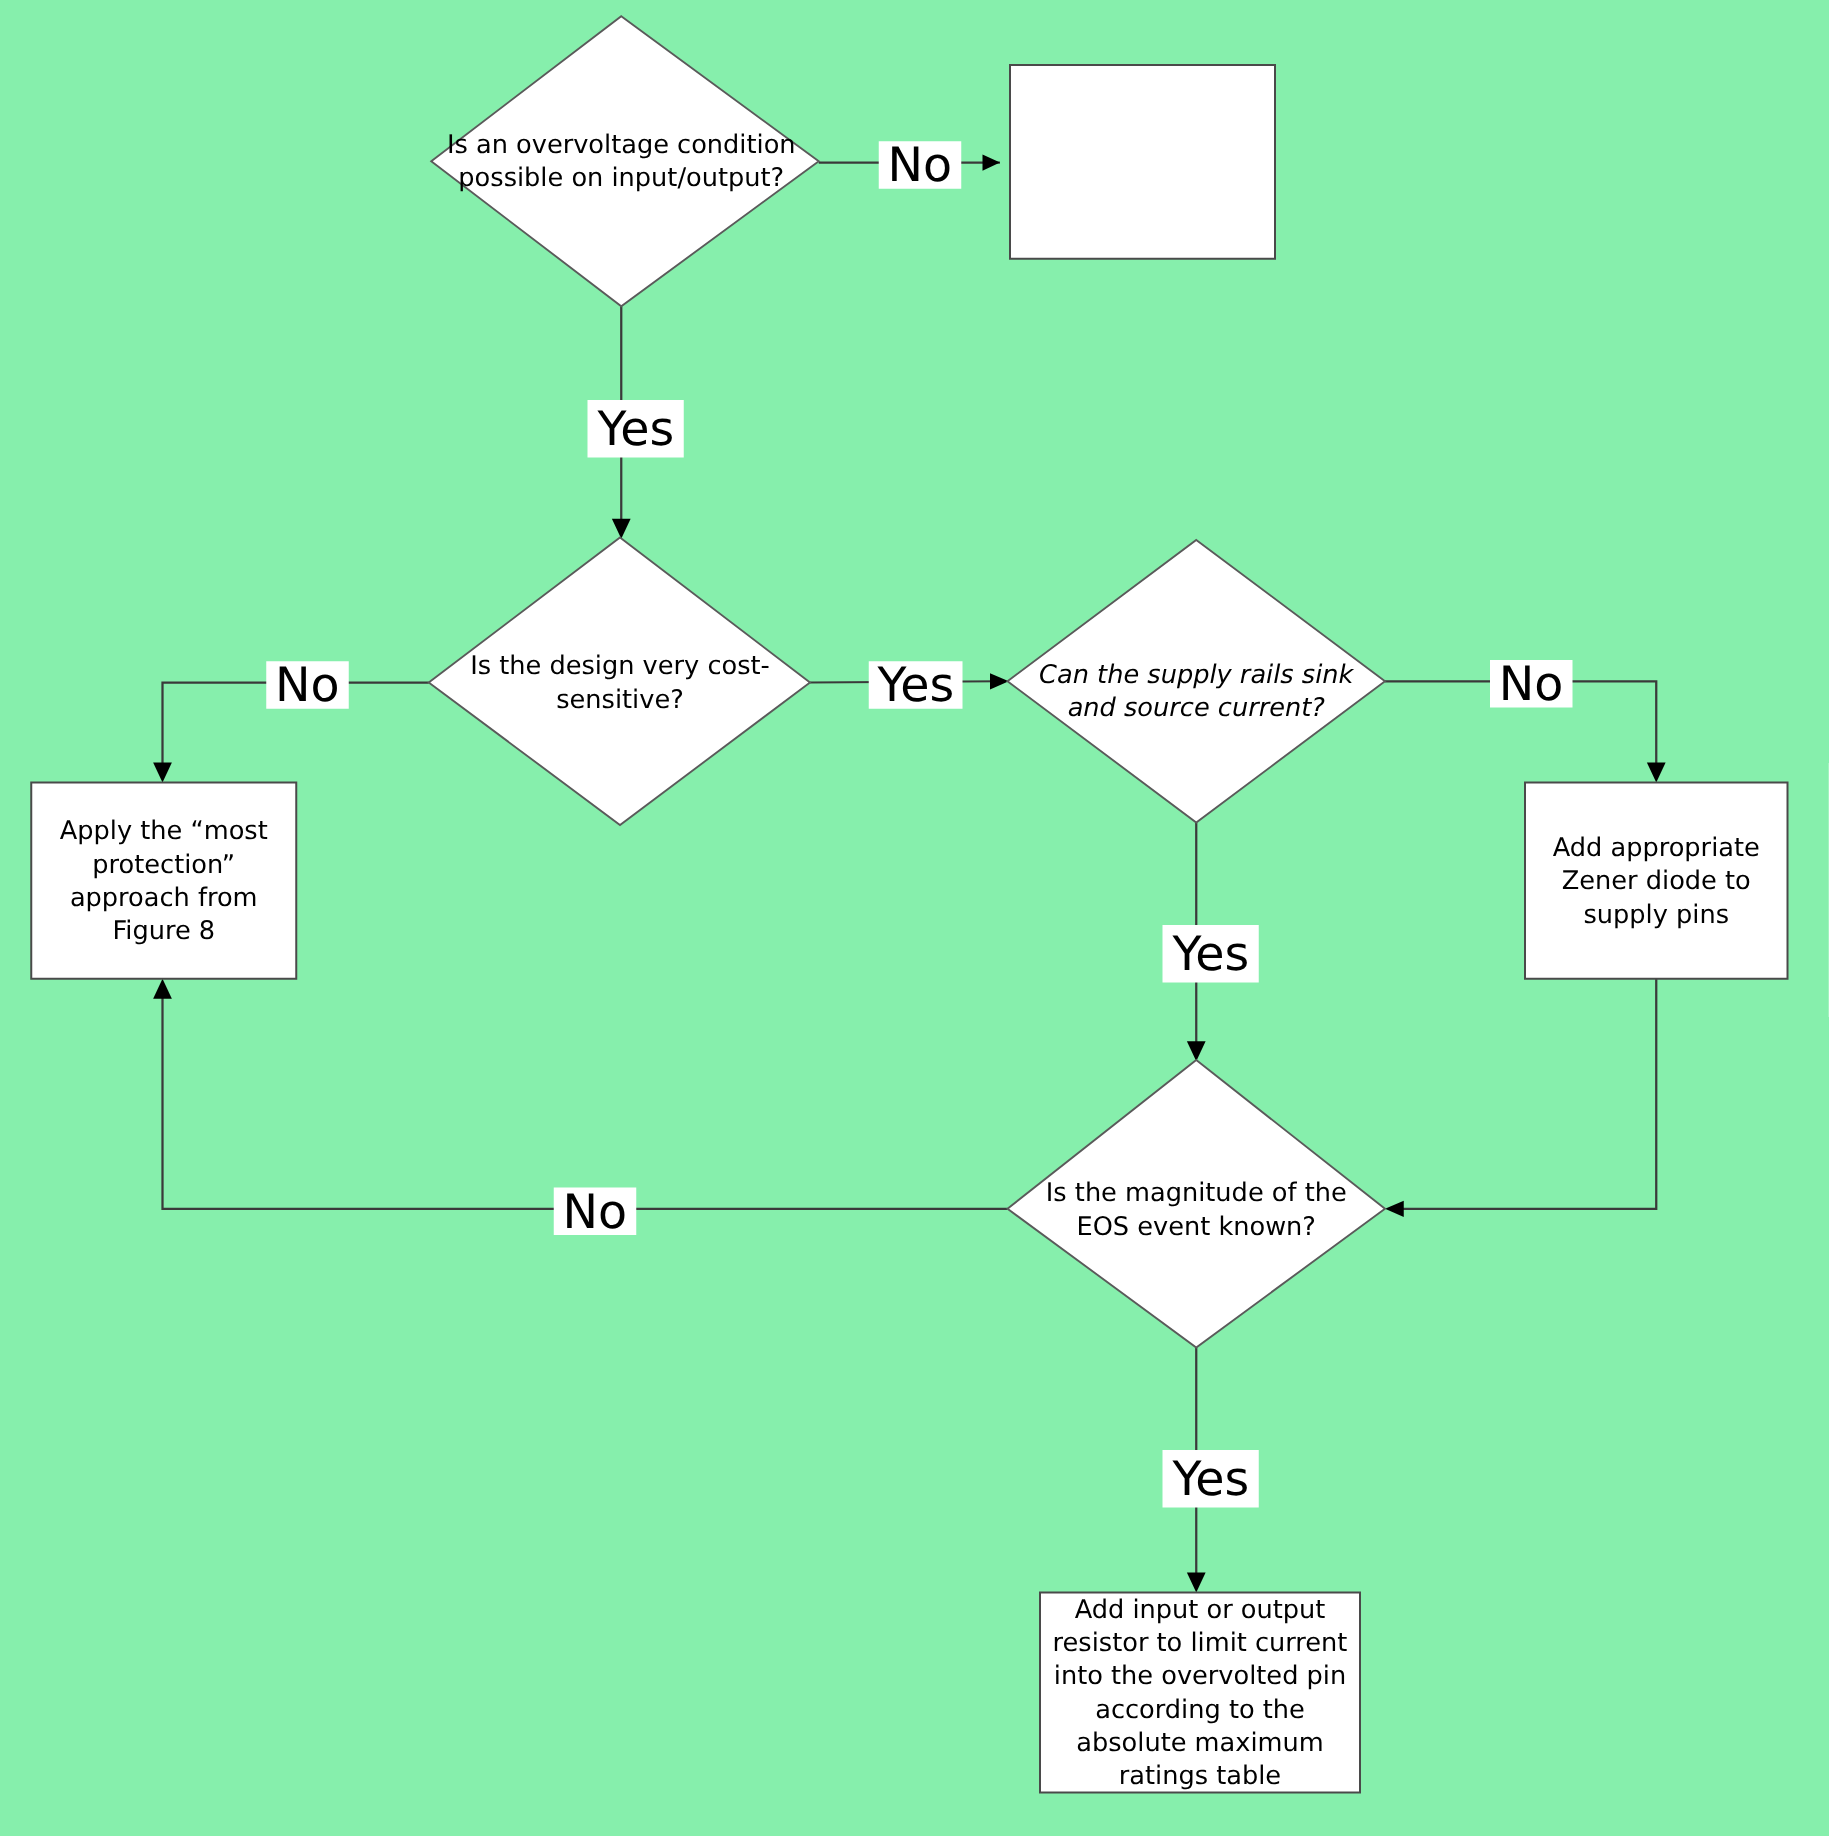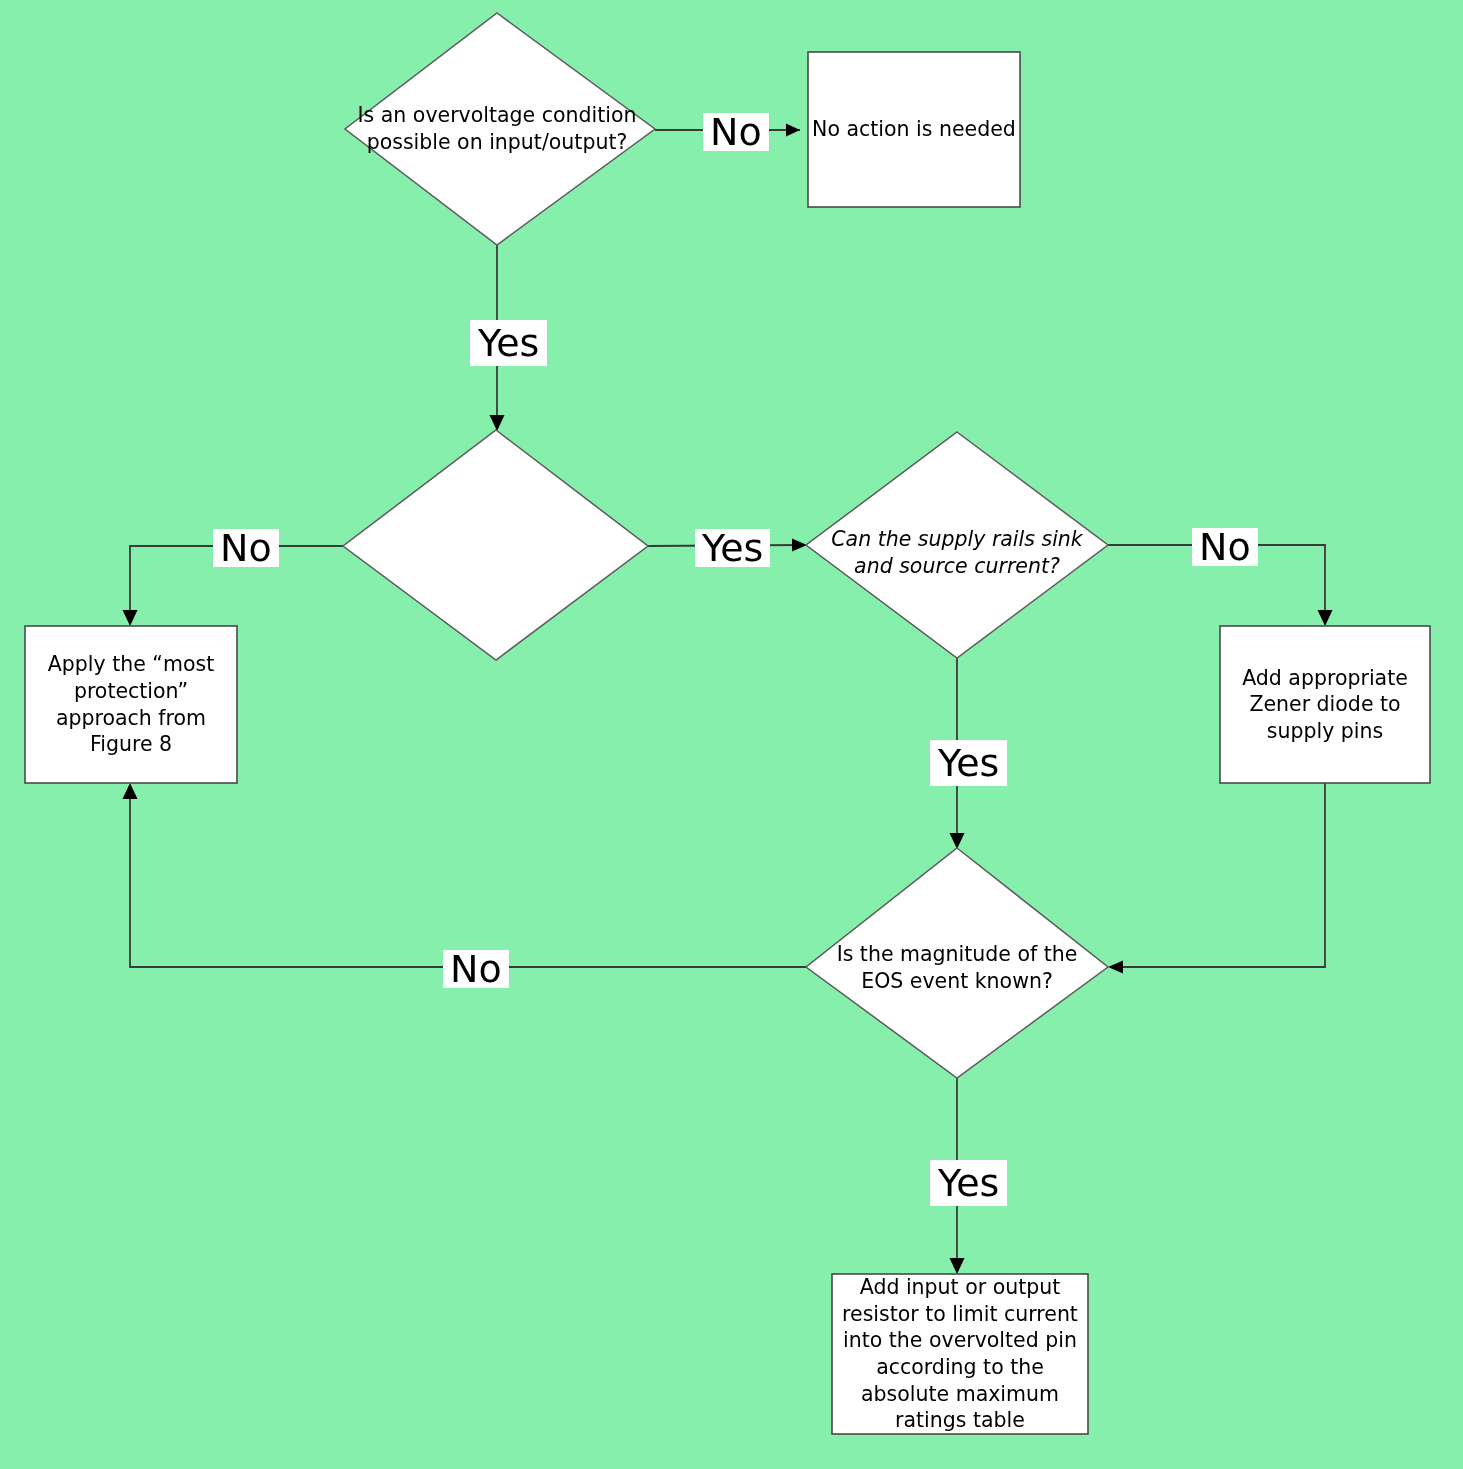--- a/index.html
+++ b/index.html
@@ -127,22 +127,22 @@
     <rect class="shape-outline" x="1220" y="626" width="210" height="157"></rect>
 
     <polygon class="diamond-outline" points="957,848 1108,967 957,1078 806,967"></polygon>
 
     <rect class="shape-outline" x="832" y="1274" width="256" height="160"></rect>
 
   </svg>
 
   <div class="node-text diamond-text" style="left:355px; top:79px; width:284px; height:100px;">Is an overvoltage condition possible on input/output?</div>
 
-  <div class="node-text box-text" style="left:812px; top:56px; width:204px; height:147px;">No action is needed</div>
 
+  <div class="node-text diamond-text" style="left:358px; top:505px; width:276px; height:82px;">Is the design very cost-sensitive?</div>
 
   <div class="node-text diamond-text" style="left:824px; top:512px; width:266px; height:82px;font-style:italic;">Can the supply rails sink and source current?</div>
 
   <div class="node-text box-text" style="left:33px; top:632px; width:196px; height:145px;">Apply the “most protection” approach from Figure 8</div>
 
   <div class="node-text box-text" style="left:1228px; top:632px; width:194px; height:145px;">Add appropriate Zener diode to supply pins</div>
 
   <div class="node-text diamond-text" style="left:824px; top:928px; width:266px; height:80px;">Is the magnitude of the EOS event known?</div>
 
   <div class="node-text box-text" style="left:836px; top:1280px; width:248px; height:148px;">Add input or output resistor to limit current into the overvolted pin according to the absolute maximum ratings table</div>

